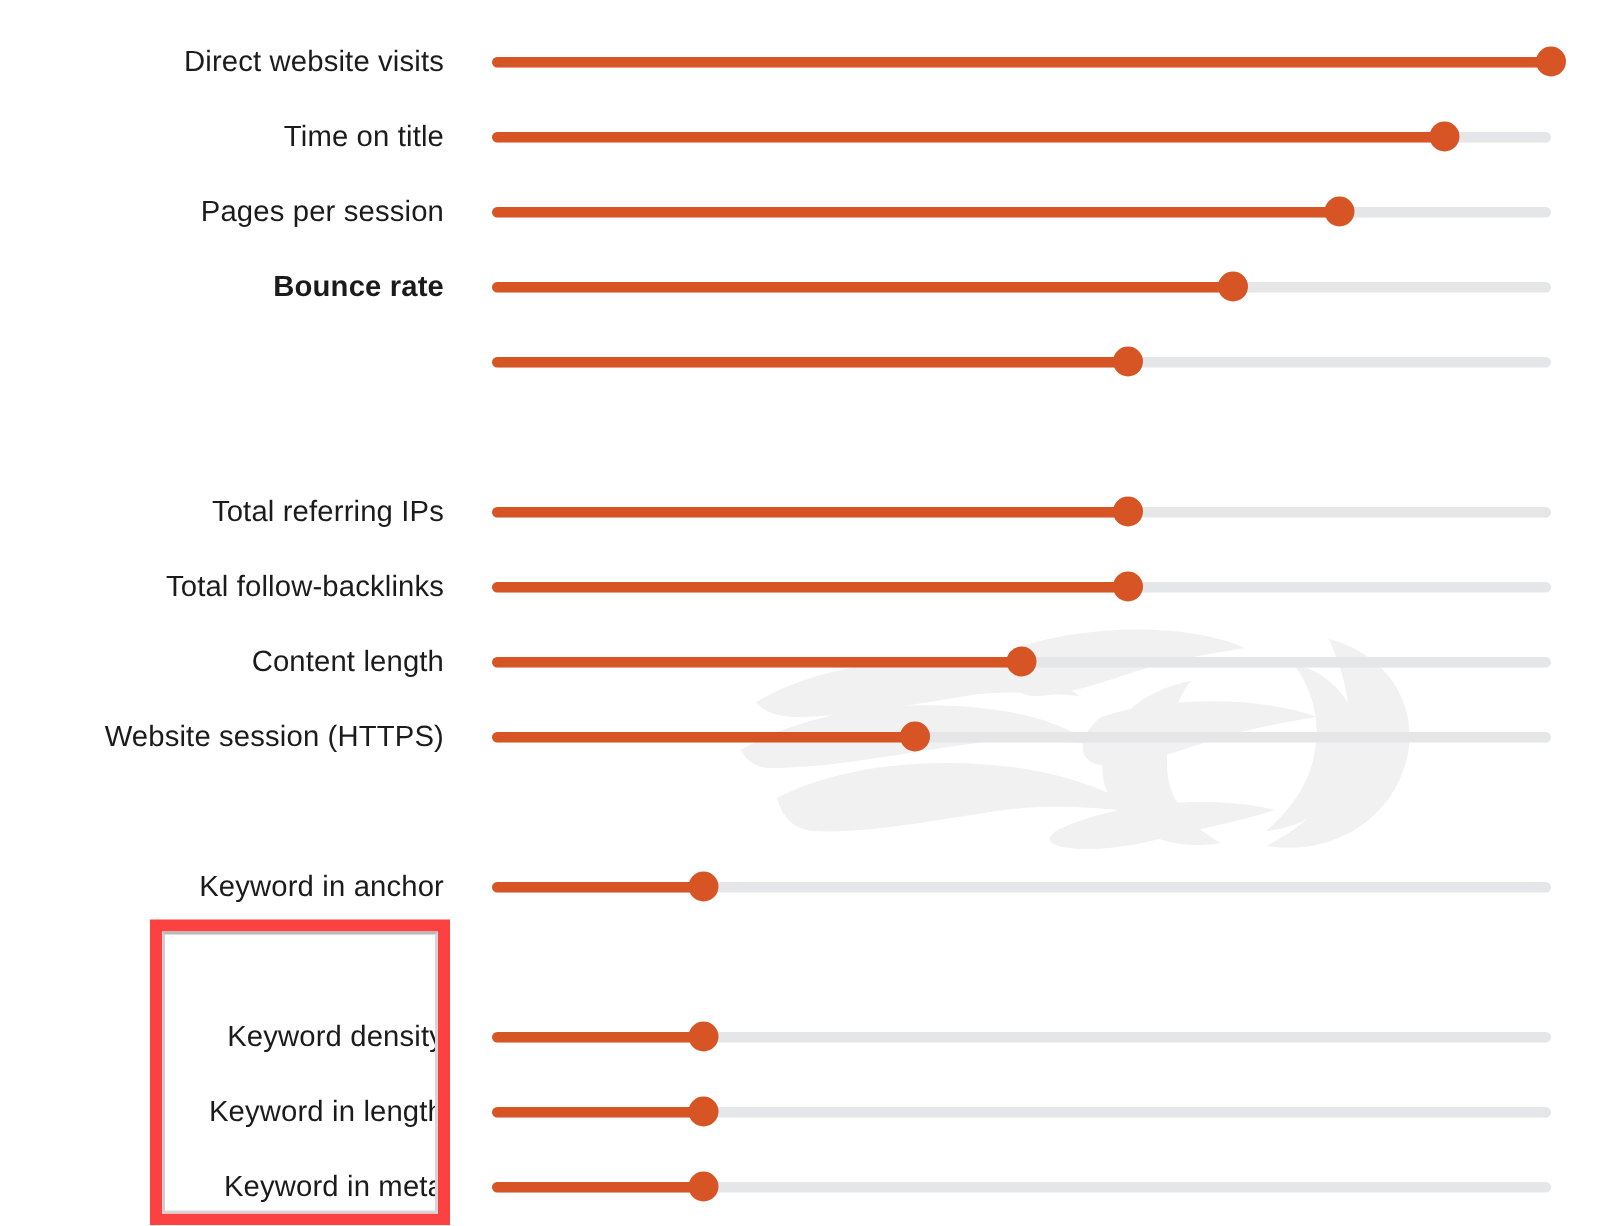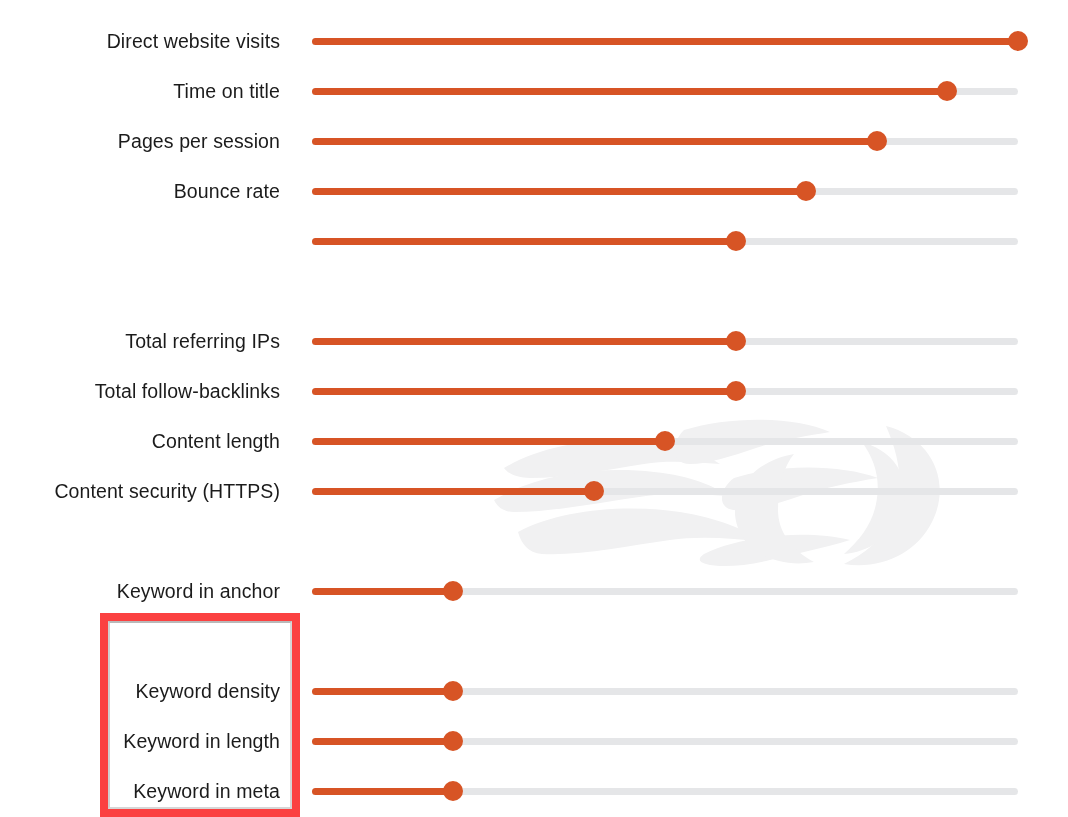--- a/index.html
+++ b/index.html
@@ -33,21 +33,21 @@
   #watermark svg { display: block; width: 100%; height: 100%; }
 
   
   #chart {
     position: absolute;
     inset: 0;
     z-index: 1;
   }
   .row {
     position: absolute;
-    left: 0;
+    left: 16px;
     width: 992px;
     height: 50px;
     display: flex;
     align-items: center;
     padding-left: 32px;
   }
   .row-label {
     position: absolute;
     left: 0;
     width: 280px;
@@ -153,21 +153,21 @@
         </div>
       </div>
       <div class="row" style="top: 116px;">
         <div class="row-label">Pages per session</div>
         <div class="track-area">
           <div class="track-bg" style="background: rgb(229, 230, 232);"></div>
           <div class="track-fill" style="width: 564.8px; background: rgb(215, 84, 37);"></div>
           <div class="dot" style="left: 564.8px; background: rgb(215, 84, 37);"></div>
         </div>
       </div>
-      <div class="row" style="top: 166px;">
+      <div class="row" style="top: 166px; font-weight: bold;">
         <div class="row-label">Bounce rate</div>
         <div class="track-area">
           <div class="track-bg" style="background: rgb(229, 230, 232);"></div>
           <div class="track-fill" style="width: 494.2px; background: rgb(215, 84, 37);"></div>
           <div class="dot" style="left: 494.2px; background: rgb(215, 84, 37);"></div>
         </div>
       </div>
       <div class="row" style="top: 216px;">
         <div class="track-area">
           <div class="track-bg" style="background: rgb(229, 230, 232);"></div>
@@ -193,21 +193,21 @@
       </div>
       <div class="row" style="top: 416px;">
         <div class="row-label">Content length</div>
         <div class="track-area">
           <div class="track-bg" style="background: rgb(229, 230, 232);"></div>
           <div class="track-fill" style="width: 353px; background: rgb(215, 84, 37);"></div>
           <div class="dot" style="left: 353px; background: rgb(215, 84, 37);"></div>
         </div>
       </div>
       <div class="row" style="top: 466px;">
-        <div class="row-label">Content security (HTTPS)</div>
+        <div class="row-label">Website session (HTTPS)</div>
         <div class="track-area">
           <div class="track-bg" style="background: rgb(229, 230, 232);"></div>
           <div class="track-fill" style="width: 282.4px; background: rgb(215, 84, 37);"></div>
           <div class="dot" style="left: 282.4px; background: rgb(215, 84, 37);"></div>
         </div>
       </div>
       <div class="row" style="top: 566px;">
         <div class="row-label">Keyword in anchor</div>
         <div class="track-area">
           <div class="track-bg" style="background: rgb(229, 230, 232);"></div>

